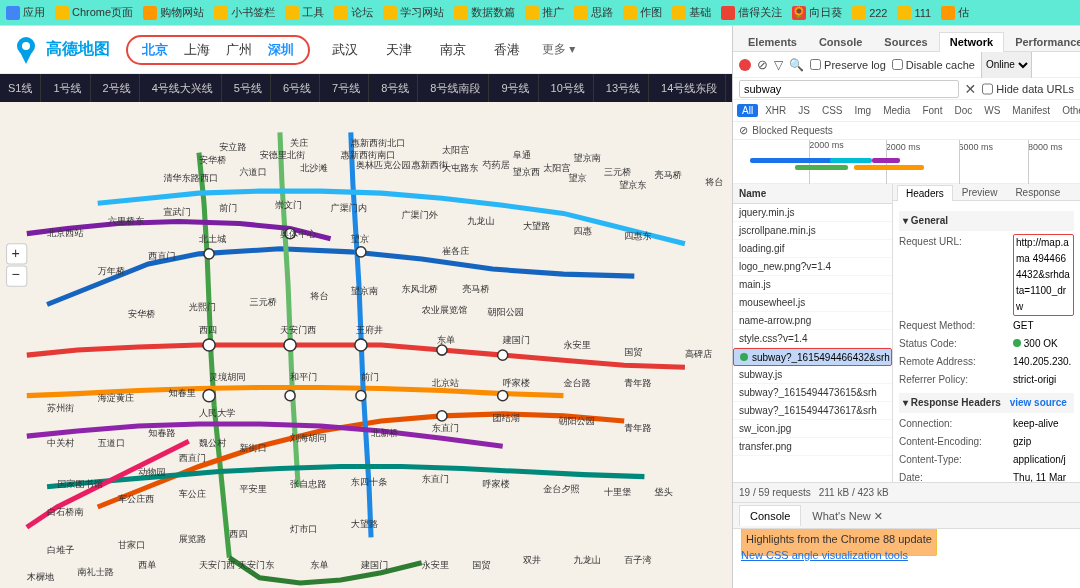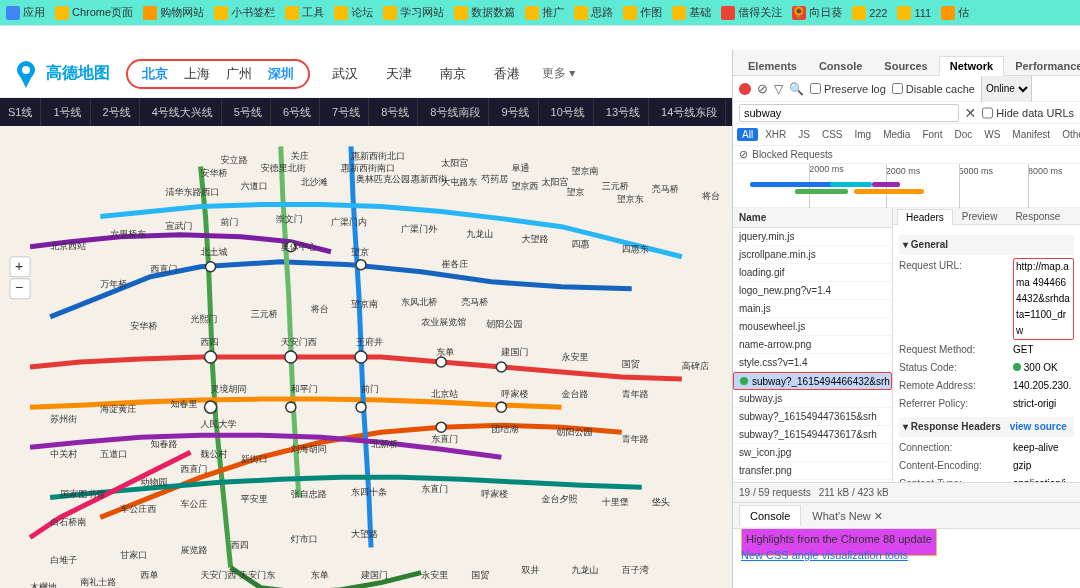--- a/index.html
+++ b/index.html
@@ -24,21 +24,20 @@
     .bm-icon.blue { background: #4285f4; }
     .bm-icon.yellow { background: #fbbc04; }
     .bm-icon.orange { background: #ff9800; }
     .bm-icon.red { background: #ea4335; }
 
     
     #main-area {
       flex: 1;
       display: flex;
       overflow: hidden;
-      margin-top: 24px;
     }
 
     
     #map-section {
       flex: 1;
       display: flex;
       flex-direction: column;
       overflow: hidden;
       background: #fff;
     }
@@ -435,21 +434,21 @@
     #console-content {
       height: 60px;
       background: #fff;
       border-top: 1px solid #ddd;
       padding: 4px 8px;
       font-size: 11px;
       color: #333;
       overflow: hidden;
     }
     .console-highlight {
-      background: #d946ef;
+      background: #fdba74;
       border: 1px solid #f0c040;
       border-radius: 2px;
       padding: 10px 4px;
       color: #333;
       font-size: 11px;
     }
     .console-link {
       color: #1a73e8;
       text-decoration: underline;
       cursor: pointer;

